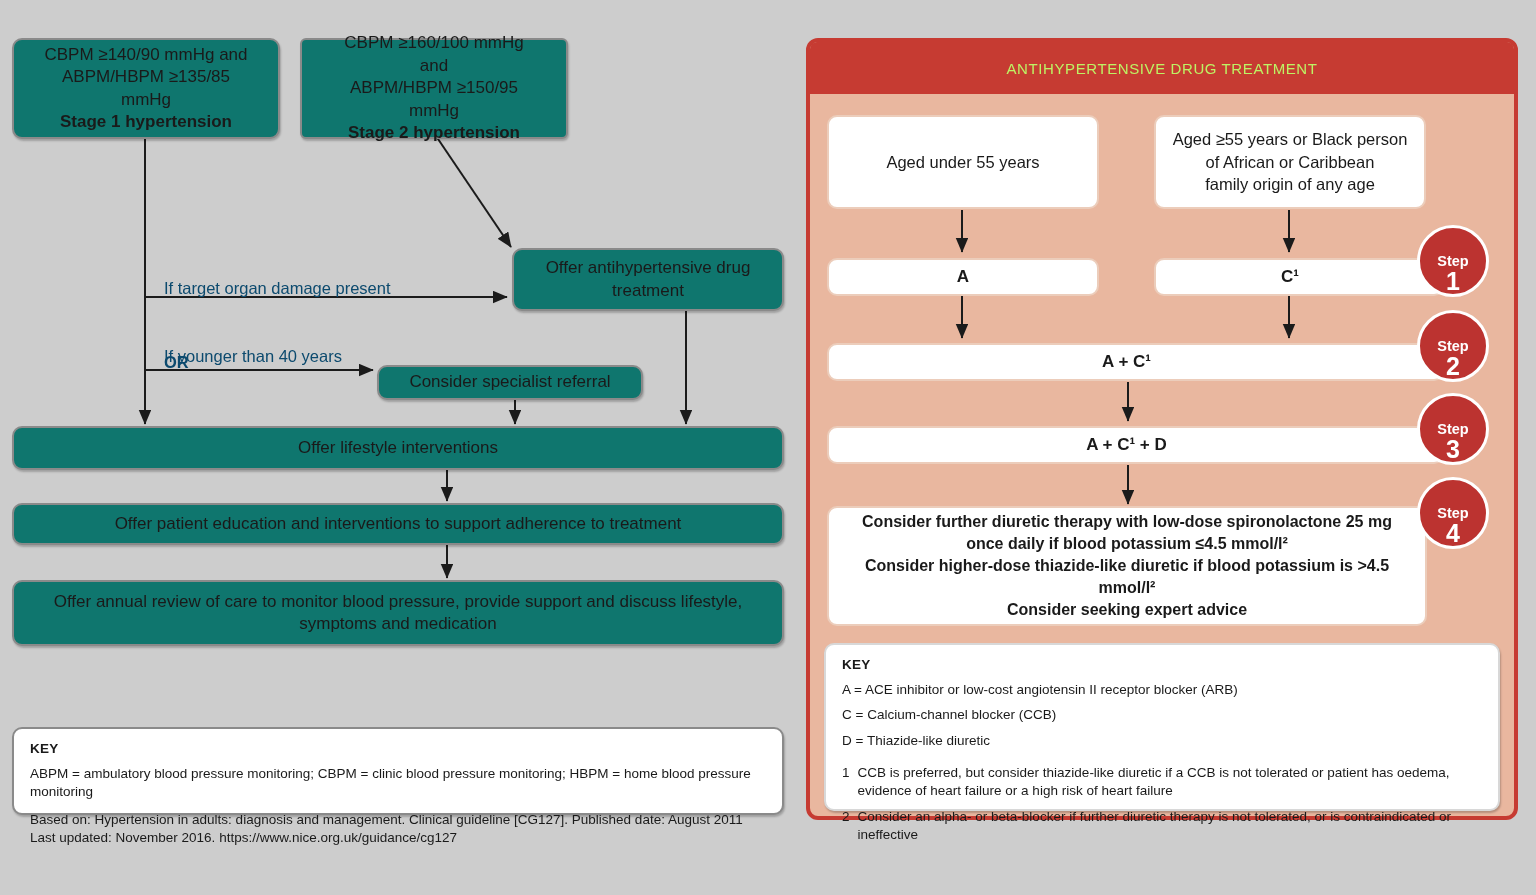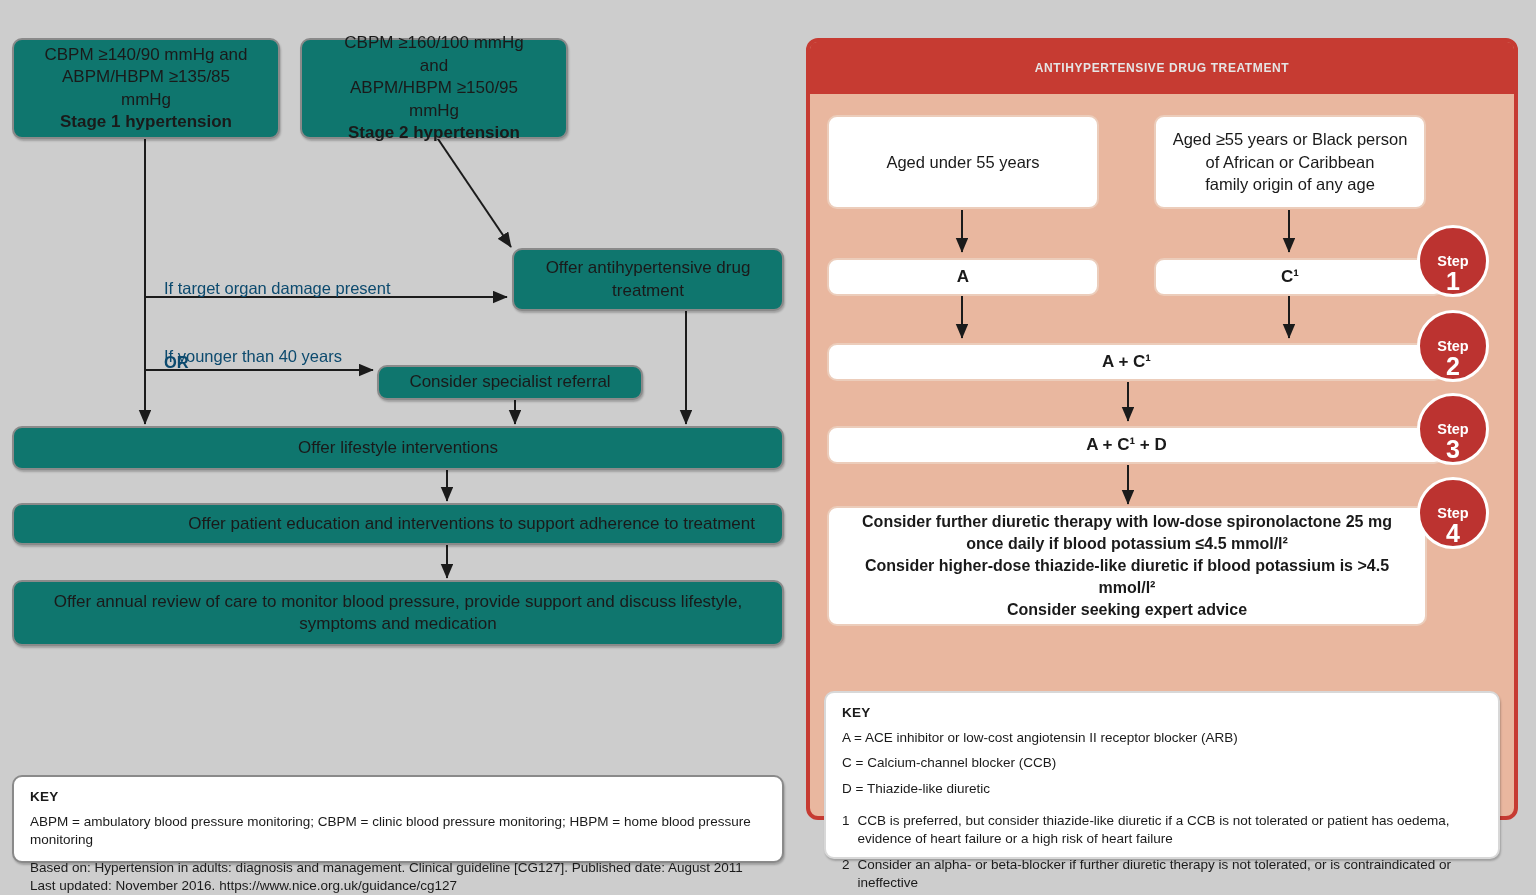--- a/index.html
+++ b/index.html
@@ -45,40 +45,39 @@
 
   
   .keybox{
     position:absolute;
     background:#fff;
     border:2px solid #8a8a8a;
     border-radius:10px;
     box-sizing:border-box;
     padding:12px 24px 12px 16px;
     box-shadow:1px 2px 2px rgba(0,0,0,0.22);
-    margin-top:48px;
   }
   .keybox .ktitle{font-weight:bold;font-size:13.5px;margin-bottom:9px;letter-spacing:.2px;}
   .keybox p{margin:0 0 9px 0;font-size:13.5px;line-height:1.36;}
   .keybox p:last-child{margin-bottom:0;}
 
   
   .panel{
     position:absolute;
     left:806px;top:38px;width:712px;height:782px;
     background:#e9b79f;
     border:4px solid #c63b32;
     border-radius:12px;
     box-sizing:border-box;
   }
   .panel-header{
     position:absolute;left:0;top:0;width:100%;height:52px;
     background:#c63b32;
     border-radius:7px 7px 0 0;
-    color:#e5e5e5;font-weight:bold;font-size:12px;
+    color:#bef264;font-weight:normal;font-size:15px;
     letter-spacing:.6px;
     display:flex;align-items:center;justify-content:center;
   }
 
   
   .pbox{
     position:absolute;
     background:#ffffff;
     border:2px solid #eccdbb;
     border-radius:10px;
@@ -138,21 +137,21 @@
 
     <path d="M447,545 L447,578" stroke="#1b1b1b" stroke-width="2" fill="none" marker-end="url(#arrow)"></path>
   </svg>
 
   <div class="wbox" style="left:12px;top:38px;width:268px;height:101px;flex-direction:column;">
     <span class="ln">CBPM ≥140/90 mmHg and</span>
     <span class="ln">ABPM/HBPM  ≥135/85 mmHg</span>
     <span class="ln bold">Stage 1 hypertension</span>
   </div>
 
-  <div class="wbox" style="left:300px;top:38px;width:268px;height:101px;flex-direction:column;">
+  <div class="wbox" style="left:300px;top:38px;width:268px;height:101px;flex-direction:column;border-radius:6px;">
     <span class="ln">CBPM ≥160/100 mmHg and</span>
     <span class="ln">ABPM/HBPM  ≥150/95 mmHg</span>
     <span class="ln bold">Stage 2 hypertension</span>
   </div>
 
   <div class="flabel" style="left:157px;top:226px;">
     <div>If target organ damage present</div>
     <div class="bold">OR</div>
     <div>10-year cardiovascular risk &gt;20%</div>
   </div>
@@ -165,21 +164,21 @@
   </div>
 
   <div class="wbox" style="left:377px;top:365px;width:266px;height:35px;">
     <span>Consider specialist referral</span>
   </div>
 
   <div class="wbox" style="left:12px;top:426px;width:772px;height:44px;">
     <span>Offer lifestyle interventions</span>
   </div>
 
-  <div class="wbox" style="left:12px;top:503px;width:772px;height:42px;justify-content:flex-end;">
+  <div class="wbox" style="left:12px;top:503px;width:772px;height:42px;">
     <span>Offer patient education and interventions to support adherence to treatment</span>
   </div>
 
   <div class="wbox" style="left:12px;top:580px;width:772px;height:66px;flex-direction:column;">
     <span class="ln">Offer annual review of care to monitor blood pressure, provide support and discuss lifestyle,</span>
     <span class="ln">symptoms and medication</span>
   </div>
 
   <div class="keybox" style="left:12px;top:727px;width:772px;height:88px;">
     <div class="ktitle">KEY</div>

